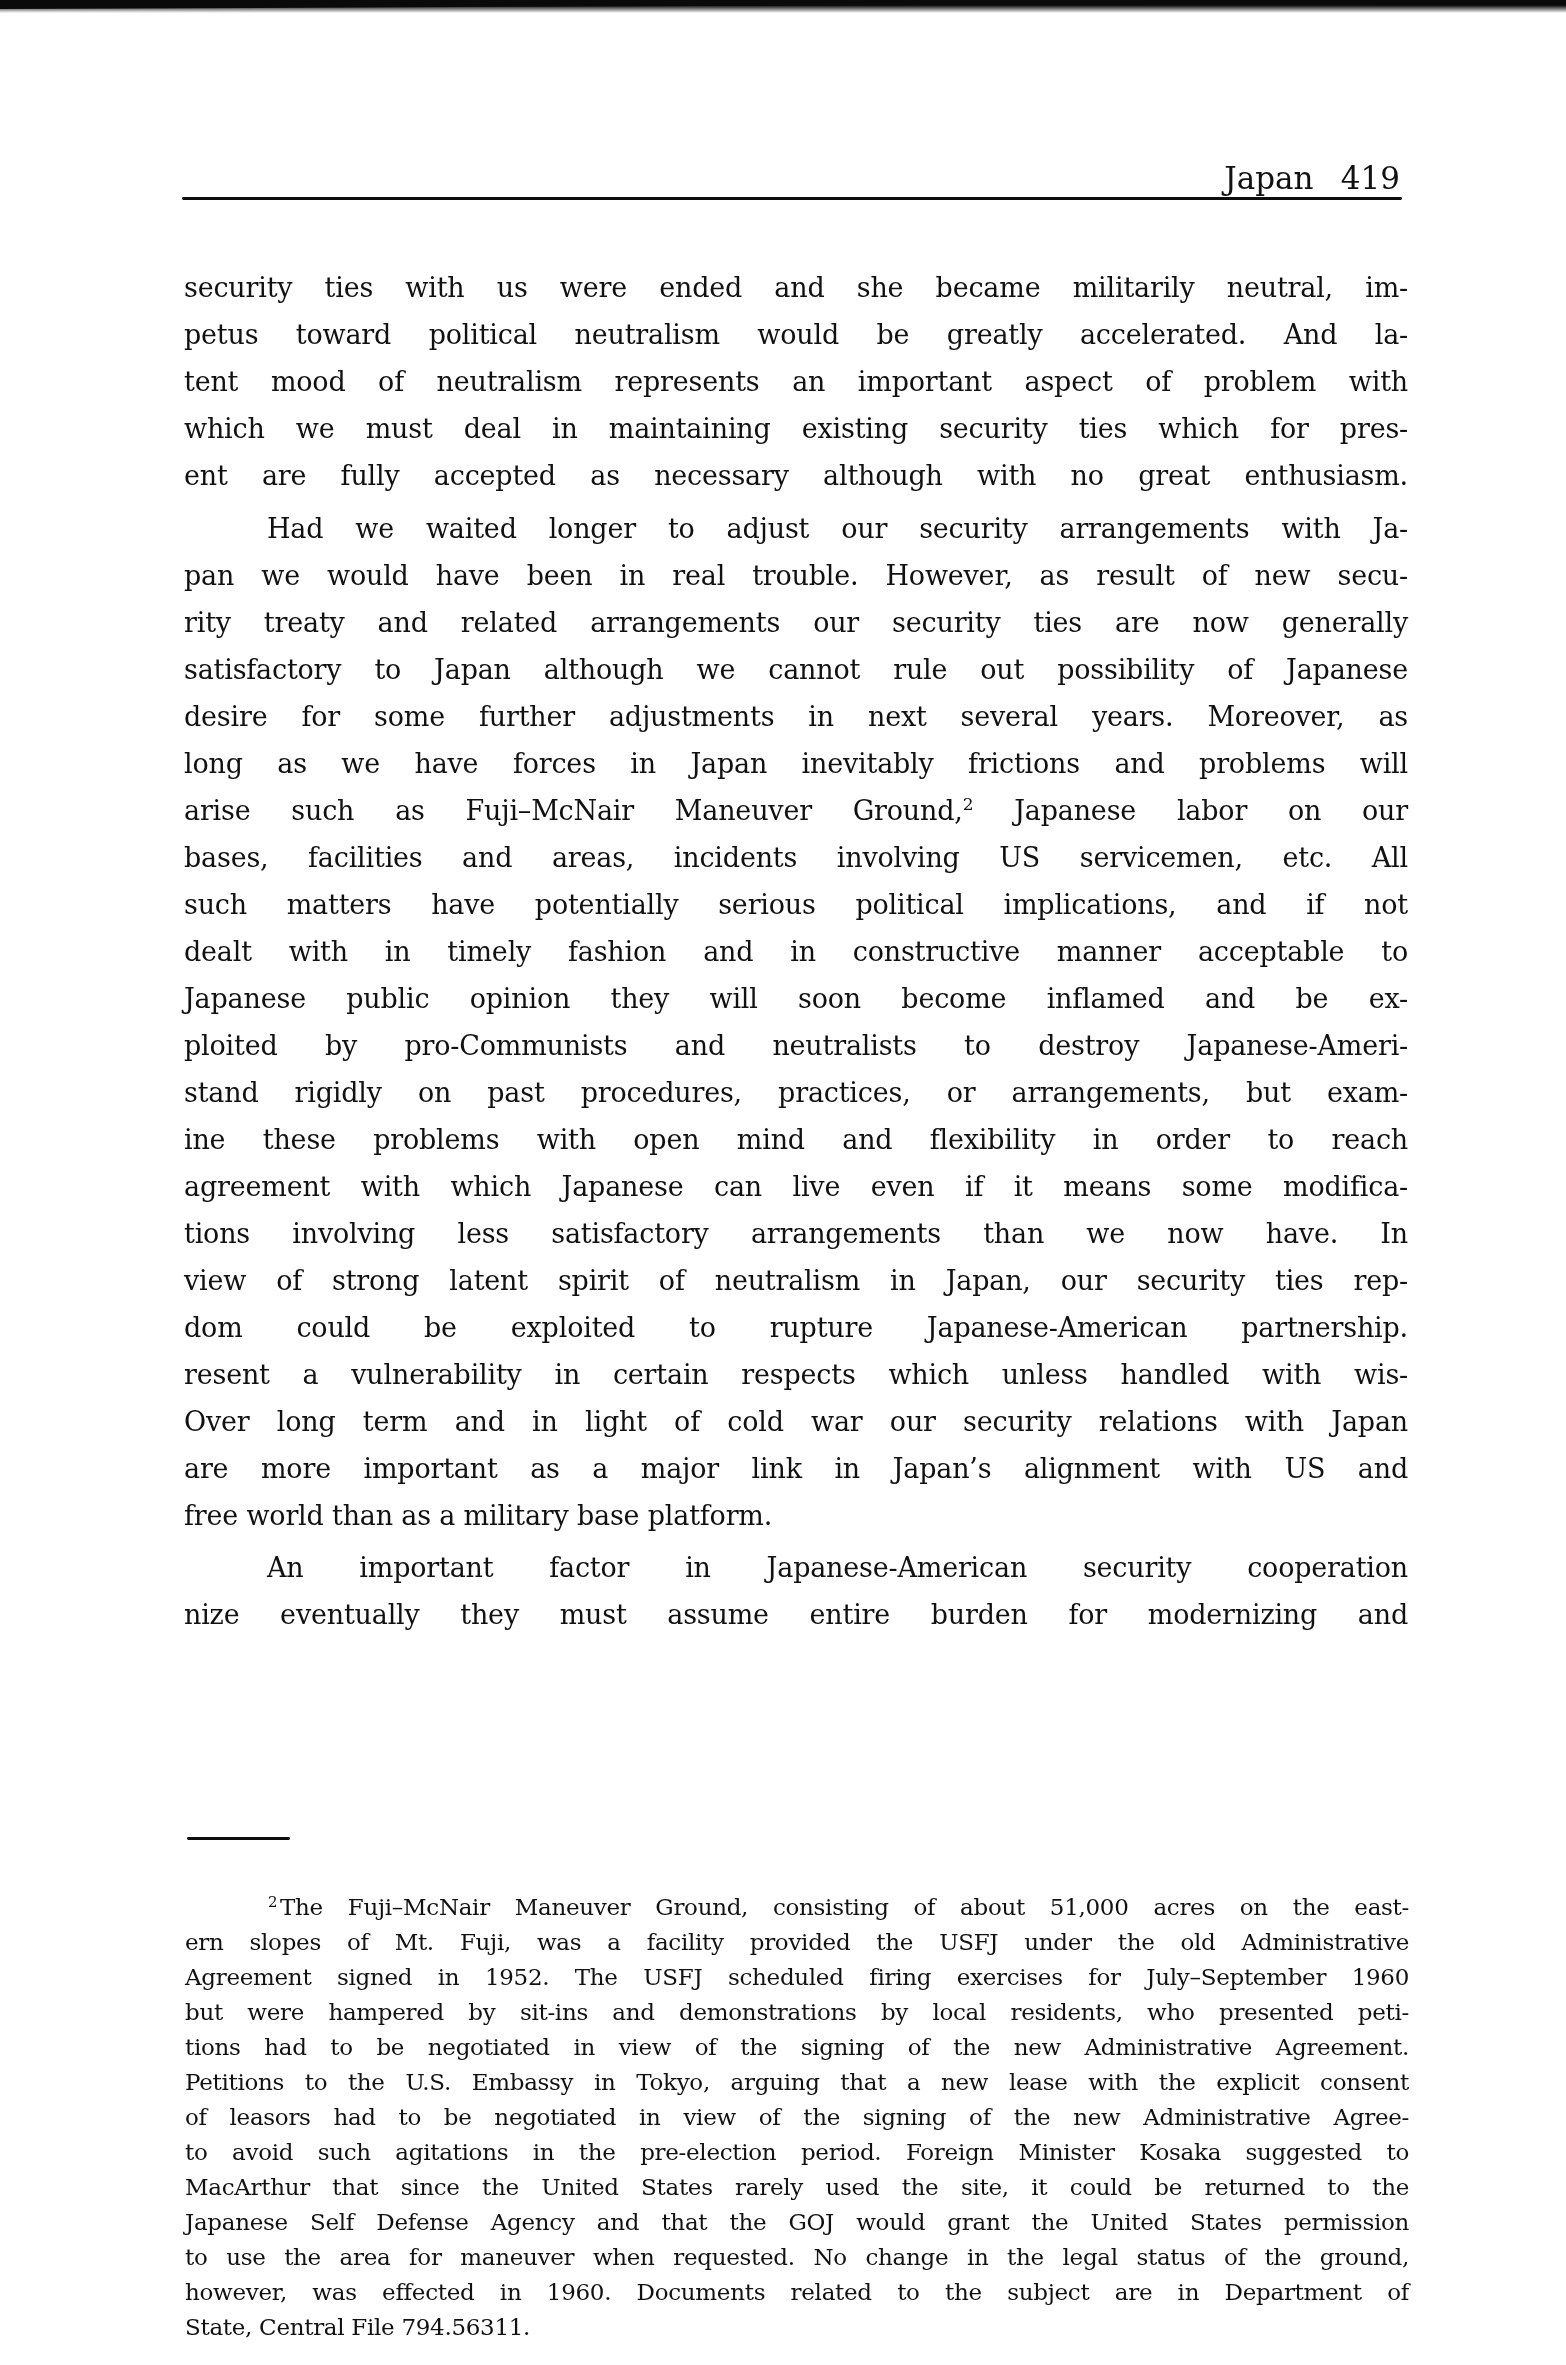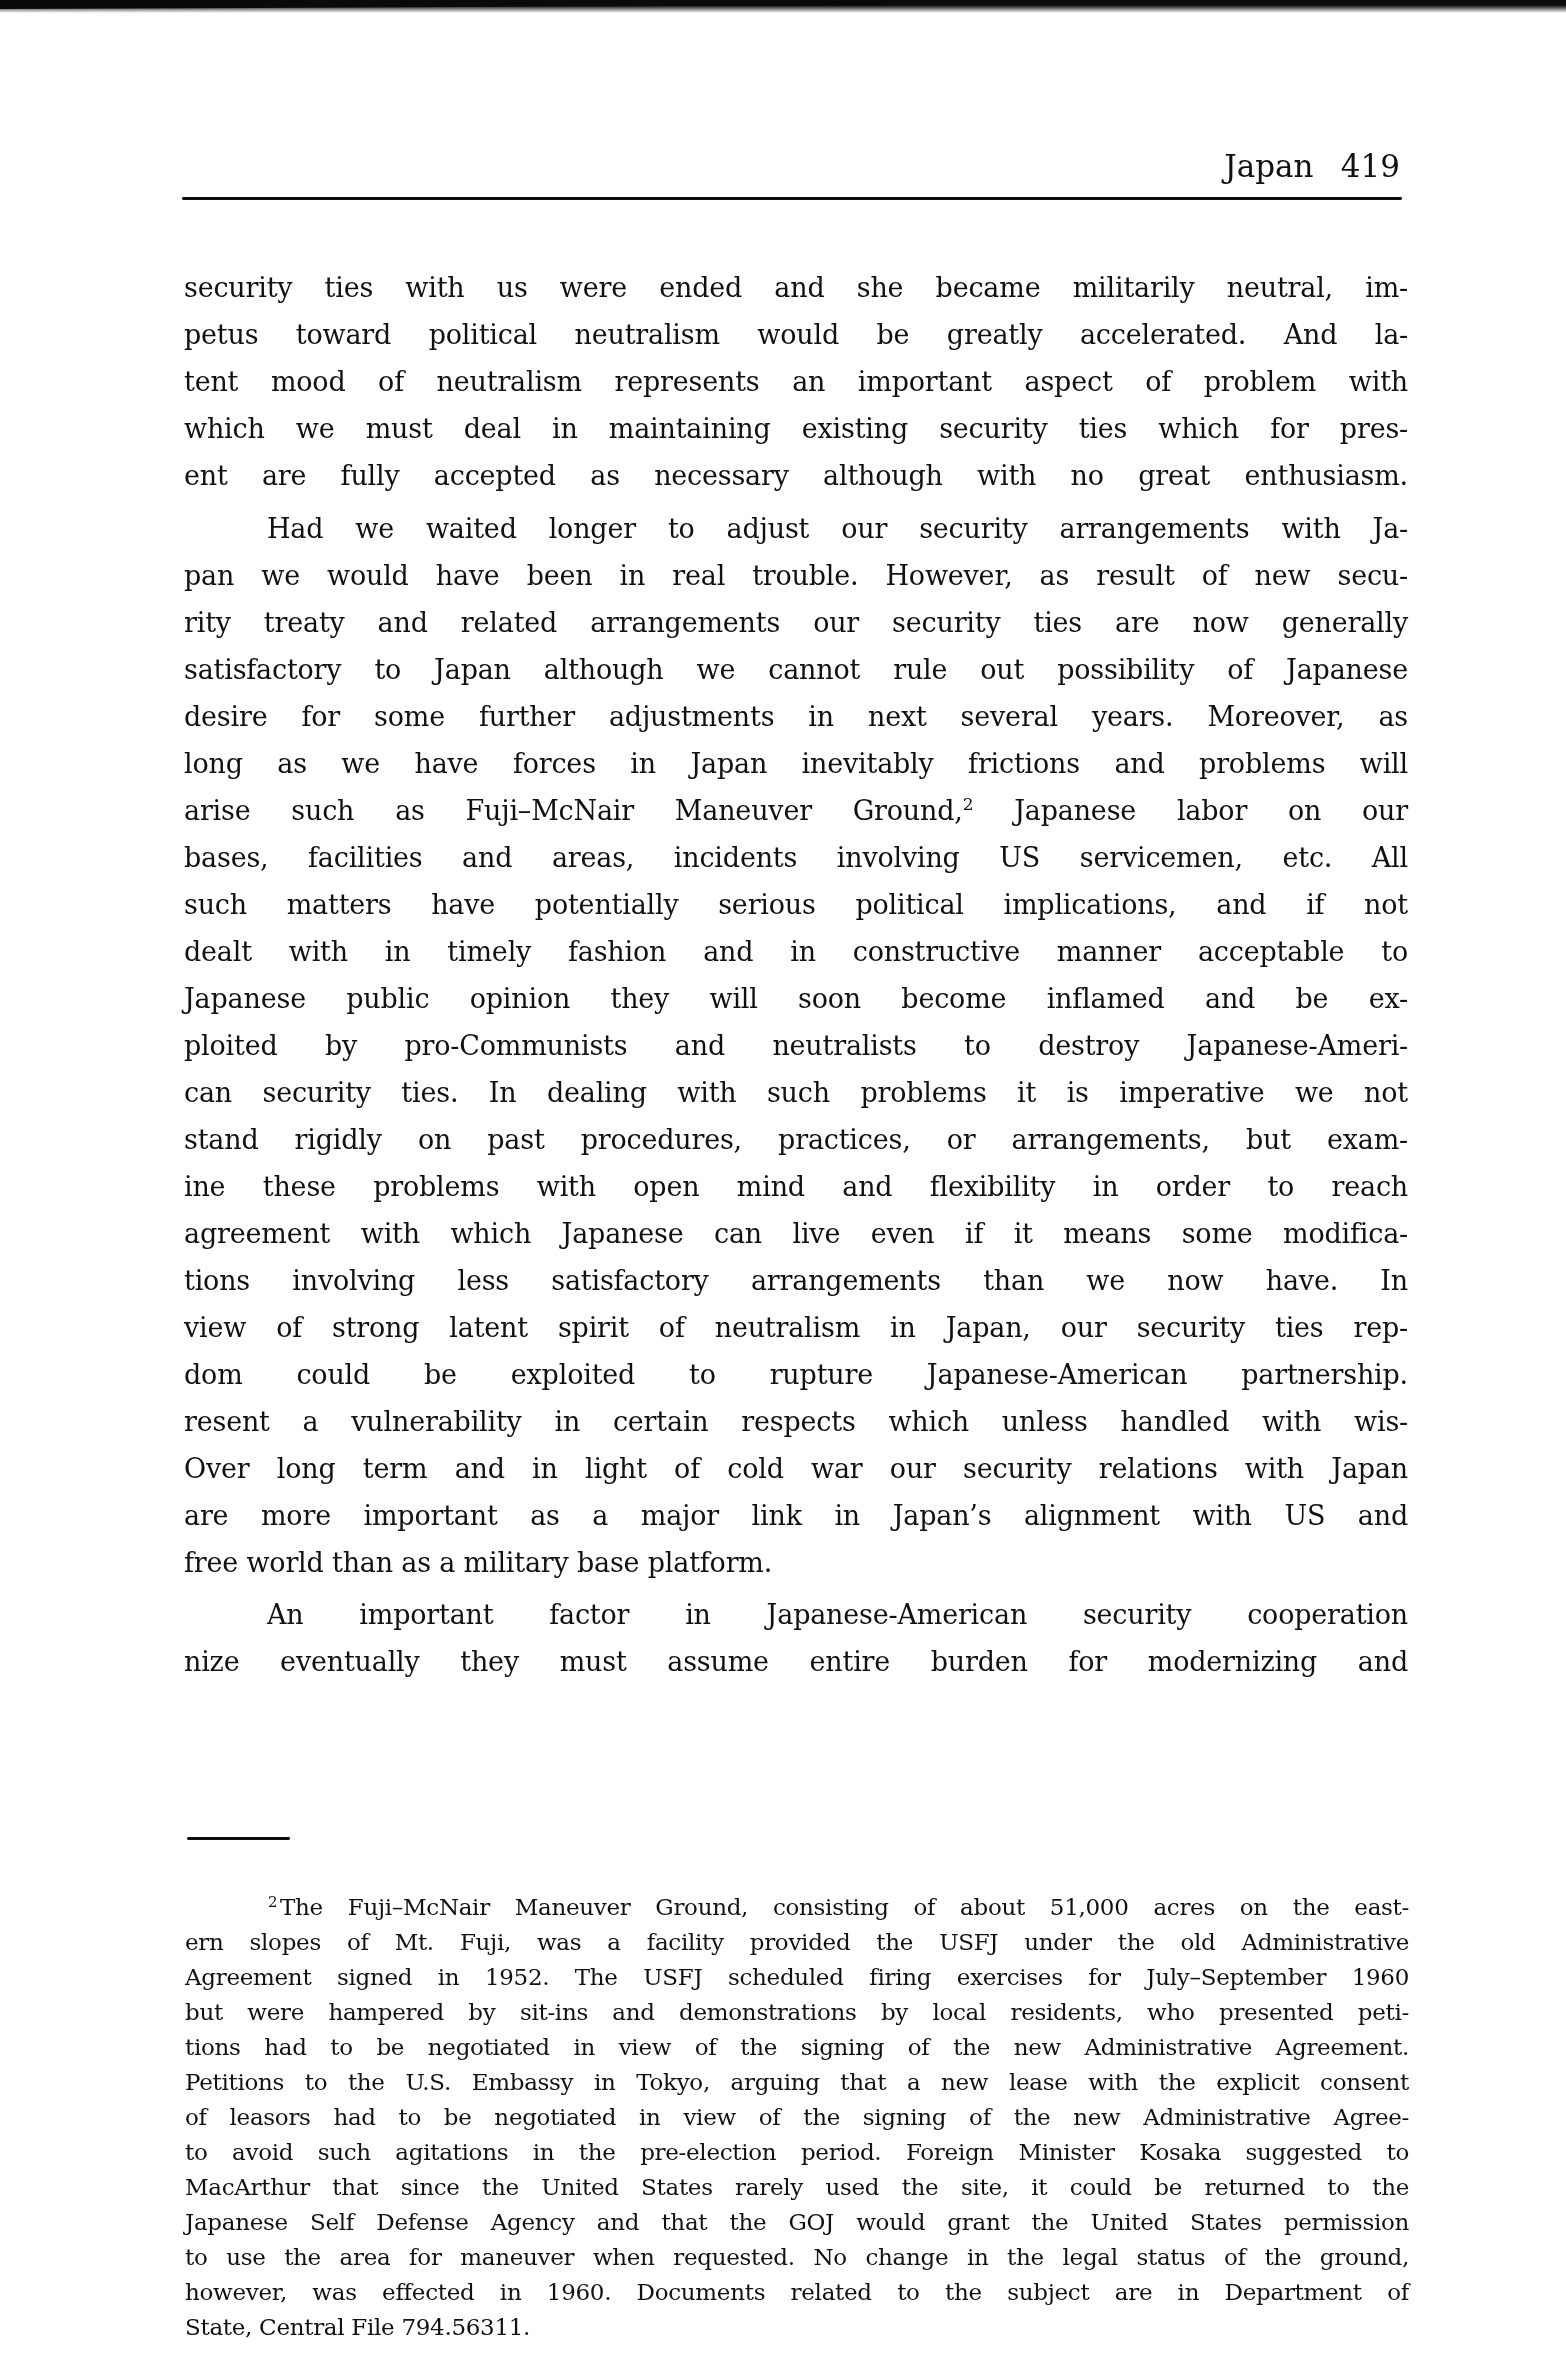--- a/index.html
+++ b/index.html
@@ -26,21 +26,21 @@
   }
   .scan-edge-shadow {
     position: absolute;
     left: 0; top: 0;
     width: 1567px;
     height: 13.2px;
     background: linear-gradient(#0a0a0a 0, #0a0a0a 40%, rgba(0,0,0,0) 100%);
   }
   .running-head {
     position: absolute;
-    top: 130px;
+    top: 142px;
     left: 182px;
     width: 1218px;
     height: 52px;
     display: flex;
     justify-content: flex-end;
     align-items: flex-end;
     font-size: 31px;
     line-height: 1;
     color: #111;
   }
@@ -141,21 +141,20 @@
     <span class="line">rity treaty and related arrangements our security ties are now generally</span>
     <span class="line">satisfactory to Japan although we cannot rule out possibility of Japanese</span>
     <span class="line">desire for some further adjustments in next several years. Moreover, as</span>
     <span class="line">long as we have forces in Japan inevitably frictions and problems will</span>
     <span class="line"><span>arise such as Fuji–McNair Maneuver Ground,</span><sup class="fnref">2</sup><span> Japanese labor on our</span></span>
     <span class="line">bases, facilities and areas, incidents involving US servicemen, etc. All</span>
     <span class="line">such matters have potentially serious political implications, and if not</span>
     <span class="line">dealt with in timely fashion and in constructive manner acceptable to</span>
     <span class="line">Japanese public opinion they will soon become inflamed and be ex-</span>
     <span class="line">ploited by pro-Communists and neutralists to destroy Japanese-Ameri-</span>
-    <span class="line">can security ties. In dealing with such problems it is imperative we not</span>
     <span class="line">stand rigidly on past procedures, practices, or arrangements, but exam-</span>
     <span class="line">ine these problems with open mind and flexibility in order to reach</span>
     <span class="line">agreement with which Japanese can live even if it means some modifica-</span>
     <span class="line">tions involving less satisfactory arrangements than we now have. In</span>
     <span class="line">view of strong latent spirit of neutralism in Japan, our security ties rep-</span>
     <span class="line">dom could be exploited to rupture Japanese-American partnership.</span>
     <span class="line">resent a vulnerability in certain respects which unless handled with wis-</span>
     <span class="line">Over long term and in light of cold war our security relations with Japan</span>
     <span class="line">are more important as a major link in Japan’s alignment with US and</span>
     <span class="line last">free world than as a military base platform.</span>

